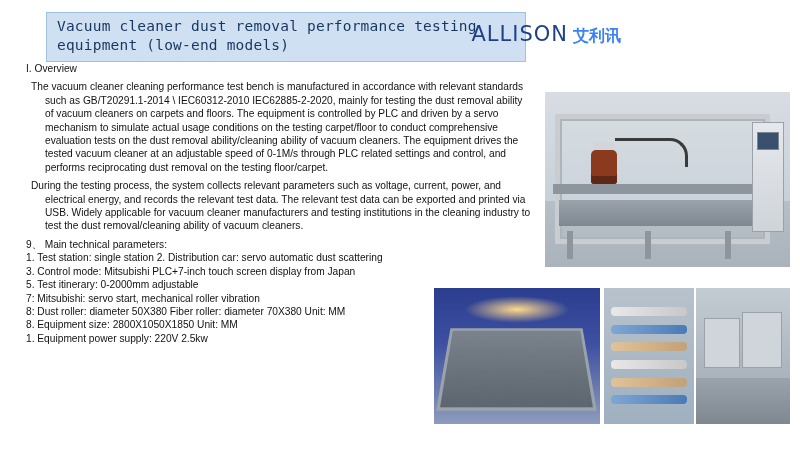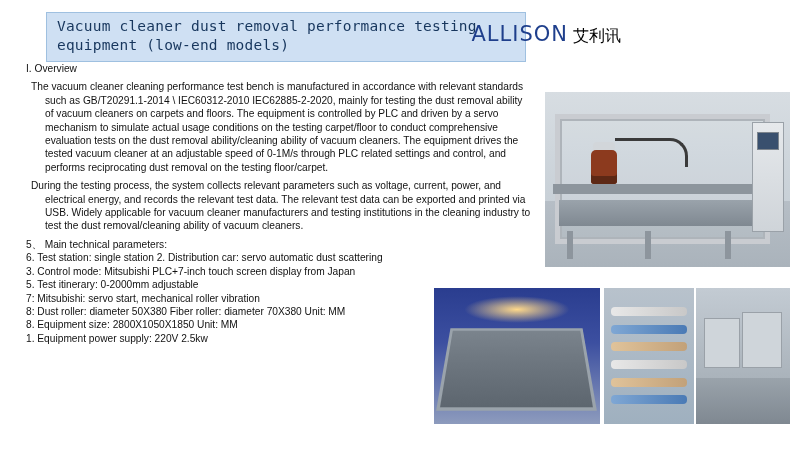--- a/index.html
+++ b/index.html
@@ -51,22 +51,22 @@
     font-family: "DejaVu Sans", "Liberation Sans", sans-serif;
     font-size: 21px;
     font-weight: normal;
     color: #1f3f8c;
     letter-spacing: 1px;
     margin-left: 20px;
   }
   .brand-cn {
     font-family: "DejaVu Sans", "Liberation Sans", sans-serif;
     font-size: 16px;
-    font-weight: normal;
-    color: #000000;
+    font-weight: bold;
+    color: #3b82f6;
     letter-spacing: 0px;
   }
 
   
   .body-text {
     position: absolute;
     left: 26px;
     top: 62px;
     width: 510px;
     font-family: Liberation Sans, sans-serif;
@@ -239,23 +239,23 @@
   </div>
 
   <div class="body-text">
     <div class="sec-head">I. Overview</div>
     <div class="para-block">
       <p class="para indent">The vacuum cleaner cleaning performance test bench is manufactured in accordance with relevant standards such as GB/T20291.1-2014 \ IEC60312-2010 IEC62885-2-2020, mainly for testing the dust removal ability of vacuum cleaners on carpets and floors. The equipment is controlled by PLC and driven by a servo mechanism to simulate actual usage conditions on the testing carpet/floor to conduct comprehensive evaluation tests on the dust removal ability/cleaning ability of vacuum cleaners. The equipment drives the tested vacuum cleaner at an adjustable speed of 0-1M/s through PLC related settings and control, and performs reciprocating dust removal on the testing floor/carpet.</p>
     </div>
     <div class="para-block">
       <p class="para indent">During the testing process, the system collects relevant parameters such as voltage, current, power, and electrical energy, and records the relevant test data. The relevant test data can be exported and printed via USB. Widely applicable for vacuum cleaner manufacturers and testing institutions in the cleaning industry to test the dust removal/cleaning ability of vacuum cleaners.</p>
     </div>
-    <div>5、 Main technical parameters:</div>
+    <div>9、 Main technical parameters:</div>
     <ul class="spec-list">
-      <li>6. Test station: single station 2. Distribution car: servo automatic dust scattering</li>
+      <li>1. Test station: single station 2. Distribution car: servo automatic dust scattering</li>
       <li>3. Control mode: Mitsubishi PLC+7-inch touch screen display from Japan</li>
       <li>5. Test itinerary: 0-2000mm adjustable</li>
       <li>7: Mitsubishi: servo start, mechanical roller vibration</li>
       <li>8: Dust roller: diameter 50X380 Fiber roller: diameter 70X380 Unit: MM</li>
       <li>8. Equipment size: 2800X1050X1850 Unit: MM</li>
       <li>1. Equipment power supply: 220V 2.5kw</li>
     </ul>
   </div>
 
   <div class="photo photo-main">

